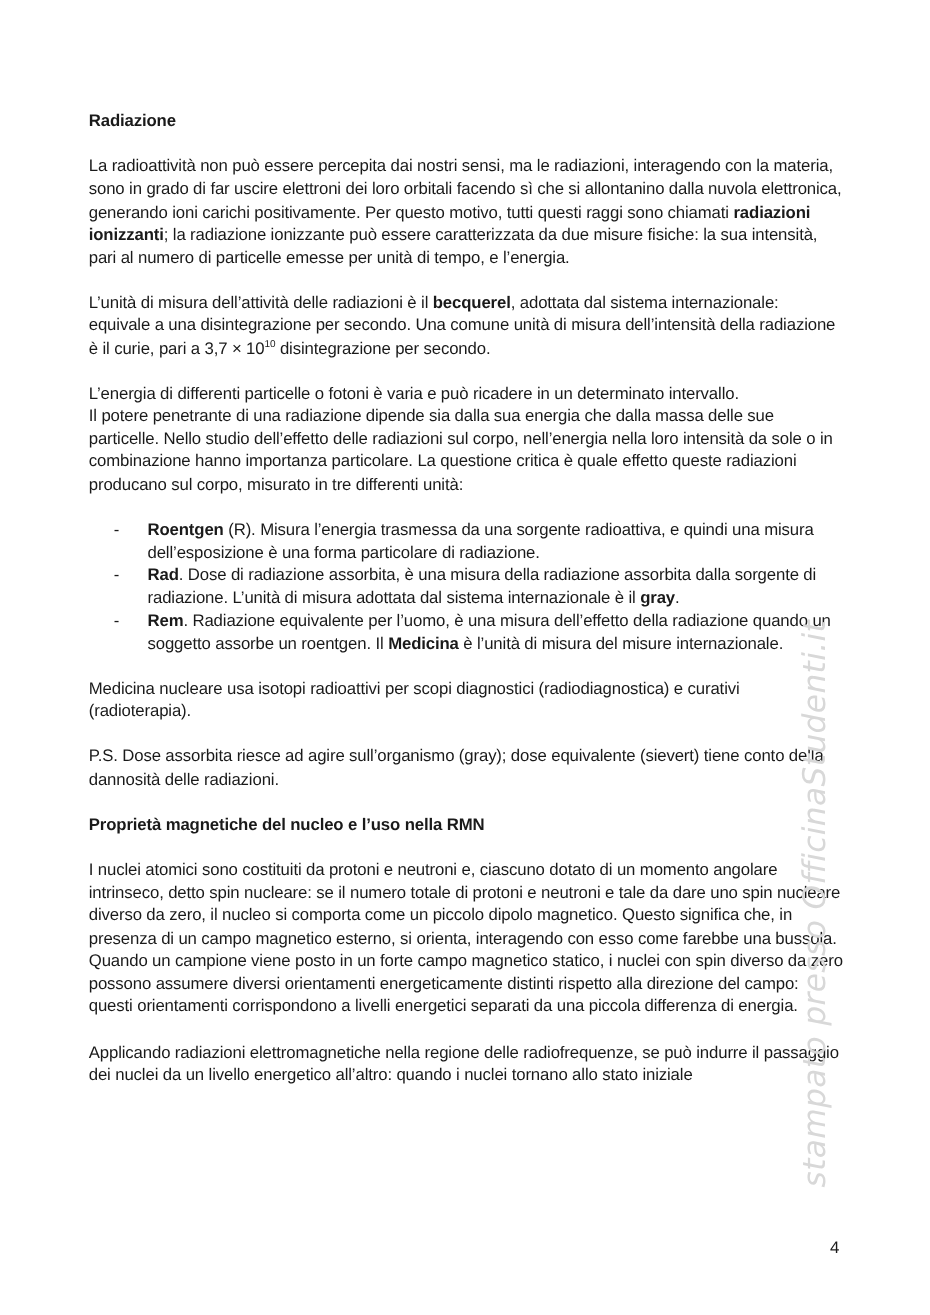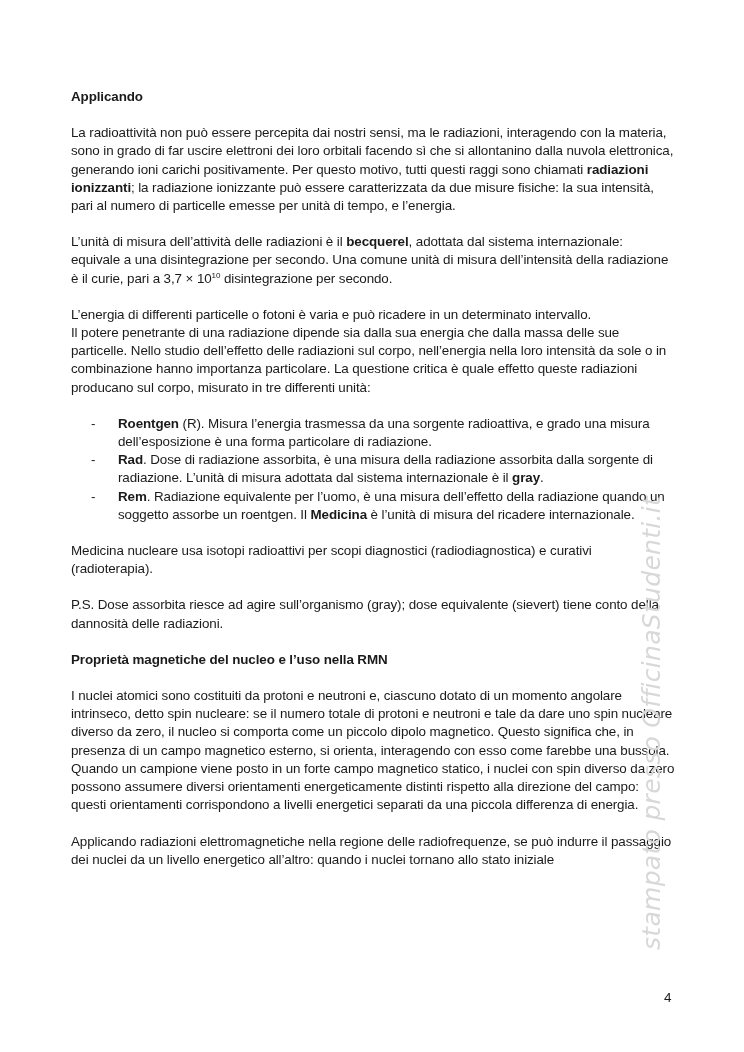--- a/index.html
+++ b/index.html
@@ -15,32 +15,32 @@
   ul.units li .dash { position: absolute; left: -27px; top: 0; }
   .watermark { position: absolute; left: 637px; top: 950px; transform-origin: 0 0; transform: rotate(-90deg);
                font-size: 25px; font-style: italic; color: #d8d8d8; white-space: nowrap; letter-spacing: 0.3px;
                font-family: "DejaVu Sans", sans-serif; }
   .page-number { position: absolute; left: 664px; top: 990px; font-size: 13.5px; color: #1a1a1a; }
 </style>
 </head>
 <body>
 
 <div class="page">
-  <div class="heading">Applicando</div>
+  <div class="heading">Radiazione</div>
 
   <p><span>La radioattività non può essere percepita dai nostri sensi, ma le radiazioni, interagendo con la materia, sono in grado di far uscire elettroni dei loro orbitali facendo sì che si allontanino dalla nuvola elettronica, generando ioni carichi positivamente. Per questo motivo, tutti questi raggi sono chiamati </span><b>radiazioni ionizzanti</b><span>; la radiazione ionizzante può essere caratterizzata da due misure fisiche: la sua intensità, pari al numero di particelle emesse per unità di tempo, e l’energia.</span></p>
 
   <p><span>L’unità di misura dell’attività delle radiazioni è il </span><b>becquerel</b><span>, adottata dal sistema internazionale: equivale a una disintegrazione per secondo. Una comune unità di misura dell’intensità della radiazione è il curie, pari a 3,7 × 10</span><sup>10</sup><span> disintegrazione per secondo.</span></p>
 
   <p><span>L’energia di differenti particelle o fotoni è varia e può ricadere in un determinato intervallo.</span><br><span>Il potere penetrante di una radiazione dipende sia dalla sua energia che dalla massa delle sue particelle. Nello studio dell’effetto delle radiazioni sul corpo, nell’energia nella loro intensità da sole o in combinazione hanno importanza particolare. La questione critica è quale effetto queste radiazioni producano sul corpo, misurato in tre differenti unità:</span></p>
 
   <ul class="units">
-    <li><span class="dash">-</span><b>Roentgen</b><span> (R). Misura l’energia trasmessa da una sorgente radioattiva, e grado una misura dell’esposizione è una forma particolare di radiazione.</span></li>
+    <li><span class="dash">-</span><b>Roentgen</b><span> (R). Misura l’energia trasmessa da una sorgente radioattiva, e quindi una misura dell’esposizione è una forma particolare di radiazione.</span></li>
     <li><span class="dash">-</span><b>Rad</b><span>. Dose di radiazione assorbita, è una misura della radiazione assorbita dalla sorgente di radiazione. L’unità di misura adottata dal sistema internazionale è il </span><b>gray</b><span>.</span></li>
-    <li><span class="dash">-</span><b>Rem</b><span>. Radiazione equivalente per l’uomo, è una misura dell’effetto della radiazione quando un soggetto assorbe un roentgen. Il </span><b>Medicina</b><span> è l’unità di misura del ricadere internazionale.</span></li>
+    <li><span class="dash">-</span><b>Rem</b><span>. Radiazione equivalente per l’uomo, è una misura dell’effetto della radiazione quando un soggetto assorbe un roentgen. Il </span><b>Medicina</b><span> è l’unità di misura del misure internazionale.</span></li>
   </ul>
 
   <p>Medicina nucleare usa isotopi radioattivi per scopi diagnostici (radiodiagnostica) e curativi (radioterapia).</p>
   <p>P.S. Dose assorbita riesce ad agire sull’organismo (gray); dose equivalente (sievert) tiene conto della dannosità delle radiazioni.</p>
 
   <div class="heading">Proprietà magnetiche del nucleo e l’uso nella RMN</div>
 
   <p>I nuclei atomici sono costituiti da protoni e neutroni e, ciascuno dotato di un momento angolare intrinseco, detto spin nucleare: se il numero totale di protoni e neutroni e tale da dare uno spin nucleare diverso da zero, il nucleo si comporta come un piccolo dipolo magnetico. Questo significa che, in presenza di un campo magnetico esterno, si orienta, interagendo con esso come farebbe una bussola. Quando un campione viene posto in un forte campo magnetico statico, i nuclei con spin diverso da zero possono assumere diversi orientamenti energeticamente distinti rispetto alla direzione del campo: questi orientamenti corrispondono a livelli energetici separati da una piccola differenza di energia.</p>
   <p>Applicando radiazioni elettromagnetiche nella regione delle radiofrequenze, se può indurre il passaggio dei nuclei da un livello energetico all’altro: quando i nuclei tornano allo stato iniziale</p>
 </div>

